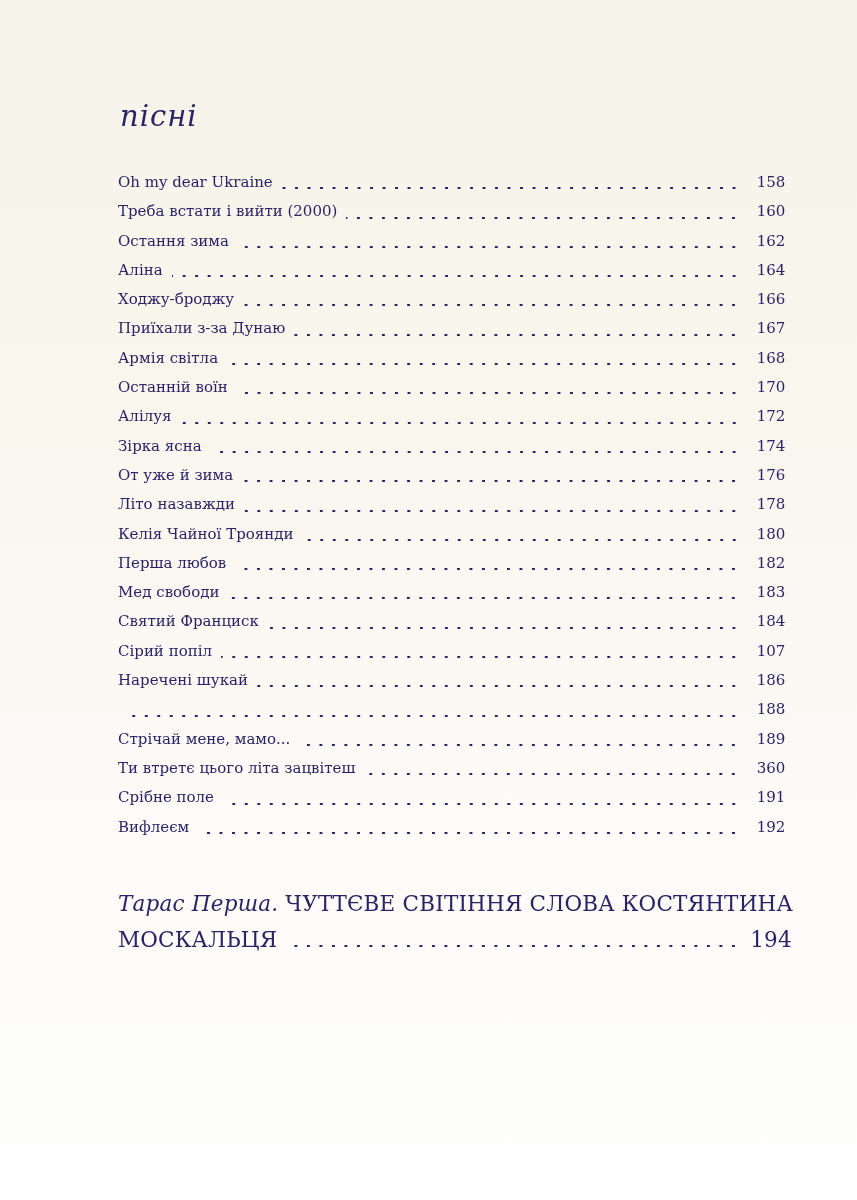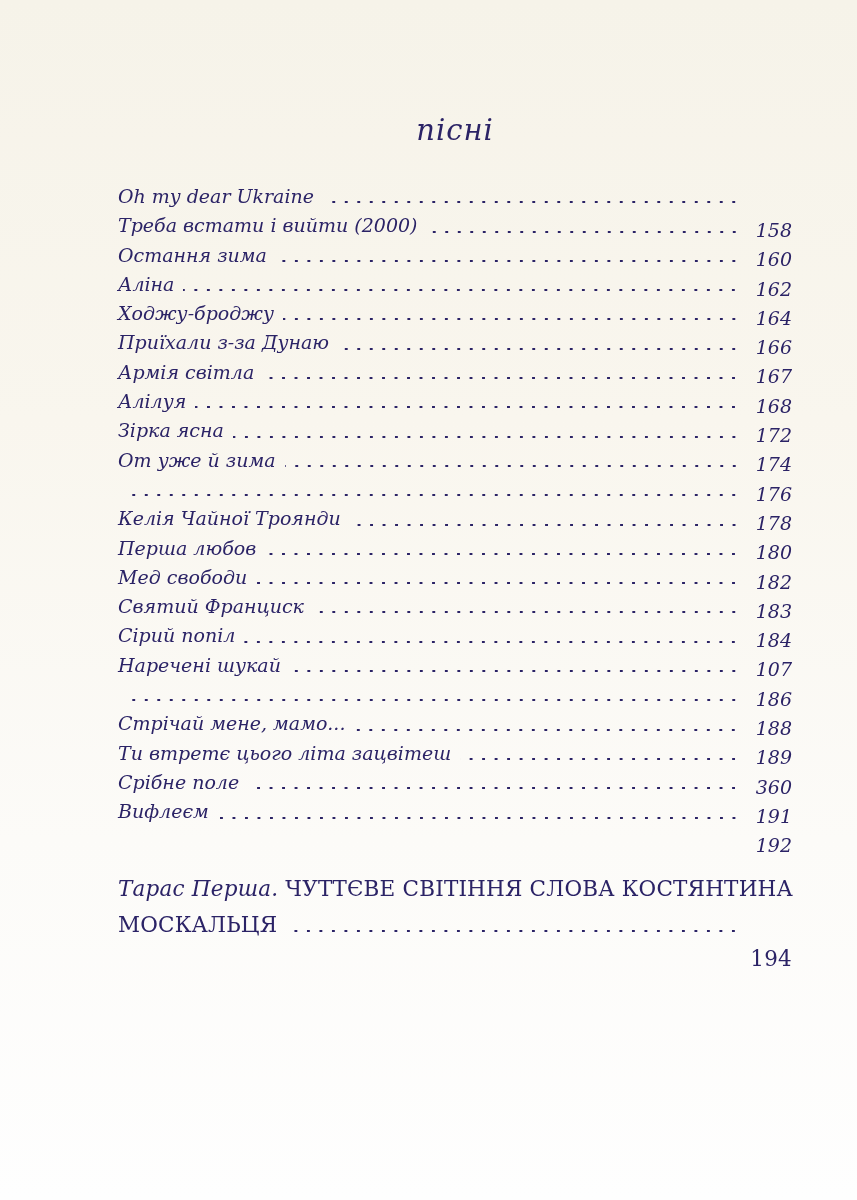--- a/index.html
+++ b/index.html
@@ -14,56 +14,54 @@
     width: 857px;
     height: 1200px;
     margin: 0 auto;
     background: linear-gradient(180deg, var(--paper-top) 0%, #f9f6ee 35%, #fcfbf8 70%, var(--paper-bottom) 100%);
     color: var(--ink);
     font-family: "DejaVu Serif", "Liberation Serif", serif;
     padding: 97px 65px 0 118px;
     overflow: hidden;
   }
   .section-title {
-    margin: 16px;
-    text-align: center;
+    margin: 2px;
+    text-align: left;
     font-size: 29px;
     line-height: 34px;
     font-style: italic;
     font-weight: normal;
     letter-spacing: 1px;
   }
   .toc {
     margin-top: 35px;
   }
   .toc-row {
     display: flex;
     height: 29.3px;
-    font-size: 19px;
+    font-size: 15px;
     white-space: nowrap;
-    font-style: italic;
   }
   .toc-title {
     flex: 0 0 auto;
     line-height: 29.3px;
   }
   .dots {
     flex: 1 1 auto;
     margin: 0 10px 0 9px;
     background-image: radial-gradient(circle, var(--ink) 1.35px, rgba(0,0,0,0) 1.45px);
     background-size: 12.5px 4px;
     background-repeat: repeat-x;
     background-position: right 0 bottom 7px;
   }
   .page-num {
     flex: 0 0 auto;
     min-width: 42px;
-    text-align: right;
+    text-align: center;
     line-height: 29.3px;
-    margin-top: 34px;
   }
   .essay {
     margin-top: 44px;
     font-size: 21.5px;
   }
   .essay-line1 {
     line-height: 36px;
     white-space: nowrap;
     letter-spacing: 0.2px;
   }
@@ -123,40 +121,46 @@
     <span class="dots"></span>
     <span class="page-num">167</span>
   </div>
 
   <div class="toc-row">
     <span class="toc-title">Армія світла</span>
     <span class="dots"></span>
     <span class="page-num">168</span>
   </div>
 
+  <div class="toc-row">
+    <span class="toc-title">Останній воїн</span>
+    <span class="dots"></span>
+    <span class="page-num">170</span>
+  </div>
 
   <div class="toc-row">
     <span class="toc-title">Алілуя</span>
     <span class="dots"></span>
     <span class="page-num">172</span>
   </div>
 
   <div class="toc-row">
     <span class="toc-title">Зірка ясна</span>
     <span class="dots"></span>
     <span class="page-num">174</span>
   </div>
 
   <div class="toc-row">
     <span class="toc-title">От уже й зима</span>
     <span class="dots"></span>
     <span class="page-num">176</span>
   </div>
 
   <div class="toc-row">
+    <span class="toc-title">Літо назавжди</span>
     <span class="dots"></span>
     <span class="page-num">178</span>
   </div>
 
   <div class="toc-row">
     <span class="toc-title">Келія Чайної Троянди</span>
     <span class="dots"></span>
     <span class="page-num">180</span>
   </div>
 

